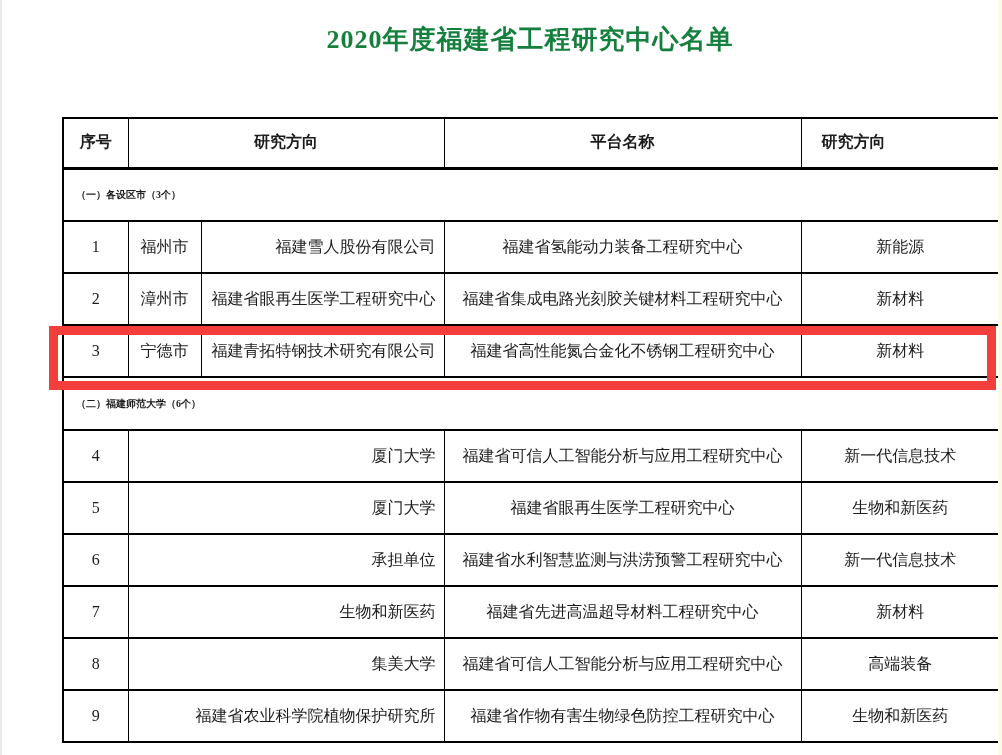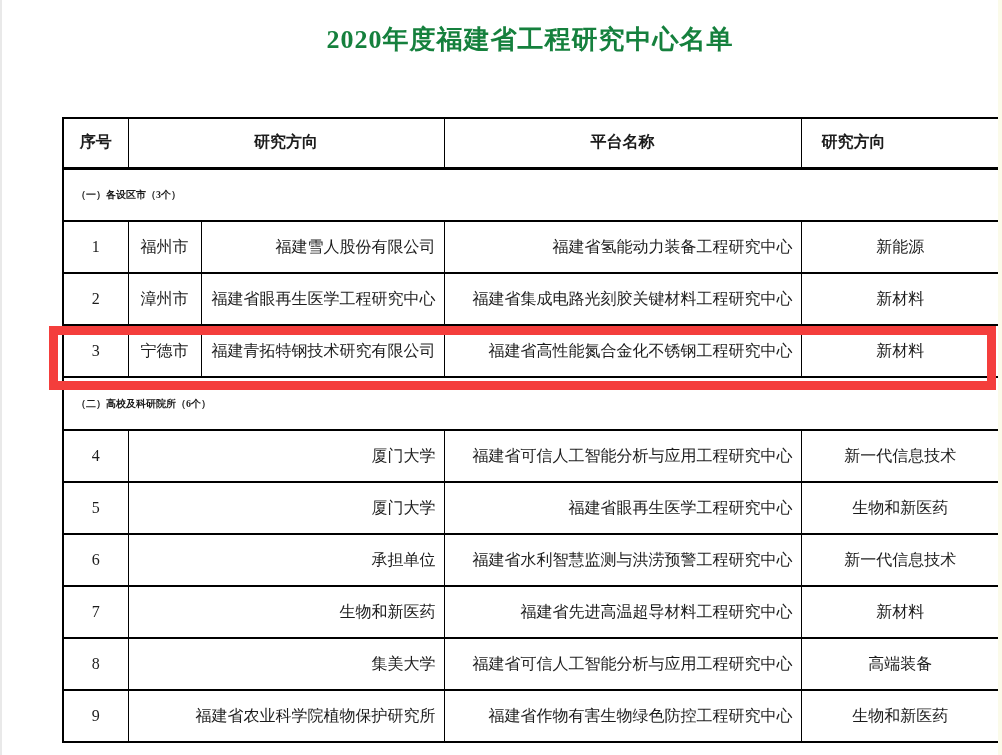--- a/index.html
+++ b/index.html
@@ -63,21 +63,21 @@
     height: 53px;
     font-weight: bold;
     text-align: left;
     padding-left: 12px;
     font-size: 10px;
   }
   table.centers tr.data-row td { height: 52px; }
   td.c-index { text-align: center; padding: 0 2px; }
   td.c-city  { text-align: center; padding-left: 7px; font-family: Liberation Serif, serif; }
   td.c-unit  { text-align: right; padding-left: 8px; }
-  td.c-platform { text-align: right; padding-left: 9px; }
+  td.c-platform { text-align: center; padding-left: 9px; }
   td.c-direction { text-align: center; padding-left: 10px; }
   .highlight-box {
     position: absolute;
     left: 49px;
     top: 326px;
     width: 947px;
     height: 64px;
     border: 9px solid #f43e3c;
     z-index: 10;
     pointer-events: none;
@@ -132,21 +132,21 @@
 
     <tr class="data-row">
       <td class="c-index">3</td>
       <td class="c-city">宁德市</td>
       <td class="c-unit">福建青拓特钢技术研究有限公司</td>
       <td class="c-platform">福建省高性能氮合金化不锈钢工程研究中心</td>
       <td class="c-direction">新材料</td>
     </tr>
 
     <tr class="section-row">
-      <td colspan="5">（二）高校及科研院所（6个）</td>
+      <td colspan="5">（二）福建师范大学（6个）</td>
     </tr>
 
     <tr class="data-row">
       <td class="c-index">4</td>
       <td class="c-unit" colspan="2">厦门大学</td>
       <td class="c-platform">福建省可信人工智能分析与应用工程研究中心</td>
       <td class="c-direction">新一代信息技术</td>
     </tr>
 
     <tr class="data-row">

